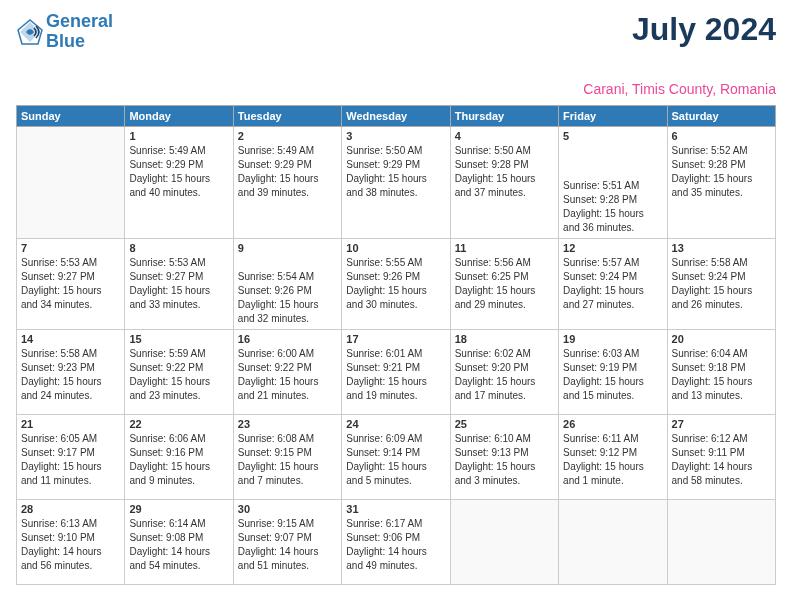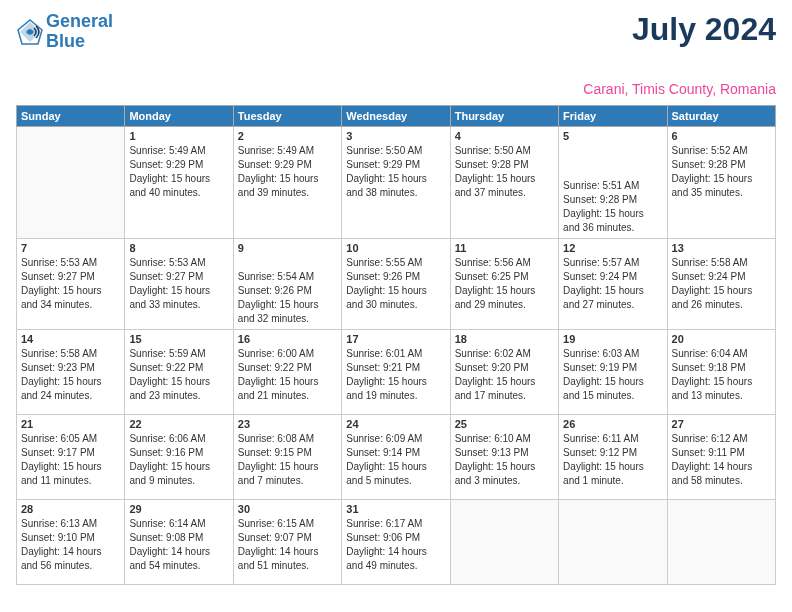--- a/index.html
+++ b/index.html
@@ -342,21 +342,21 @@
           </td>
           <td>
             <div class="day-number">29</div>
             <div class="day-info" style="white-space: pre-line;">Sunrise: 6:14 AM
 Sunset: 9:08 PM
 Daylight: 14 hours
 and 54 minutes.</div>
           </td>
           <td>
             <div class="day-number">30</div>
-            <div class="day-info" style="white-space: pre-line;">Sunrise: 6:15 AM
+            <div class="day-info" style="white-space: pre-line;">Sunrise: 9:15 AM
 Sunset: 9:07 PM
 Daylight: 14 hours
 and 51 minutes.</div>
           </td>
           <td>
             <div class="day-number">31</div>
             <div class="day-info" style="white-space: pre-line;">Sunrise: 6:17 AM
 Sunset: 9:06 PM
 Daylight: 14 hours
 and 49 minutes.</div>

